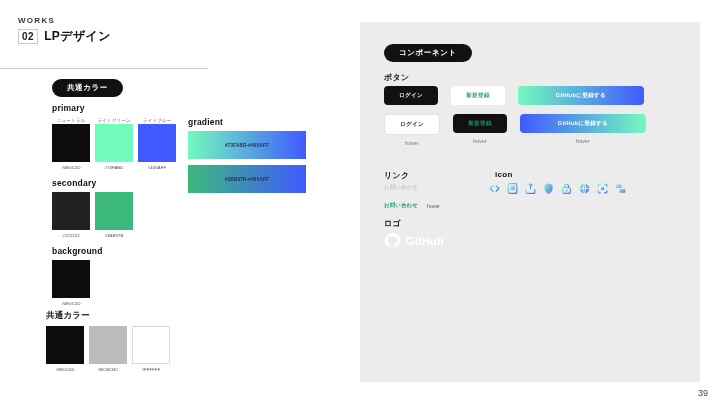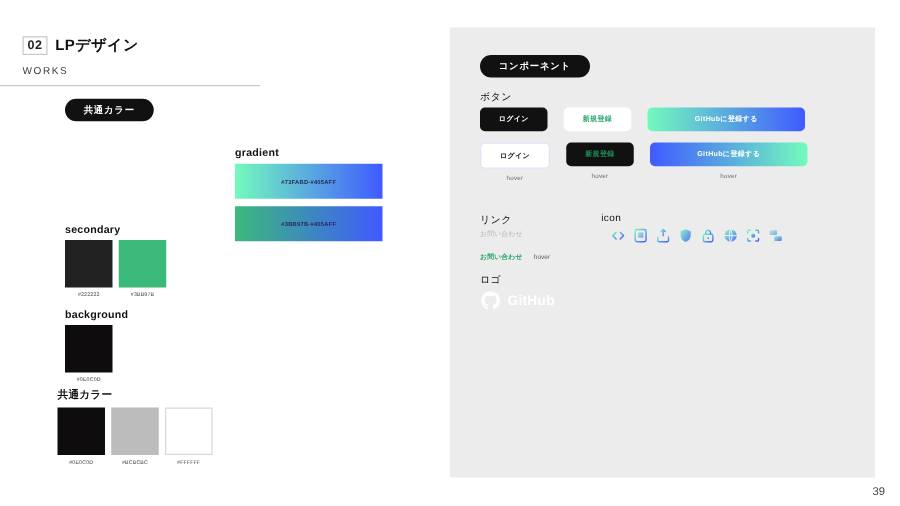--- a/index.html
+++ b/index.html
@@ -5,21 +5,21 @@
   html,body{margin:0;padding:0;}
   body{
     width:720px;height:405px;background:#ffffff;
     font-family:"Liberation Sans","DejaVu Sans",sans-serif;
     color:#111;overflow:hidden;position:relative;
   }
   .slide{position:absolute;inset:0;}
 
   
   .works{position:absolute;left:18px;top:16px;font-size:8px;letter-spacing:1.3px;
-         font-weight:400;color:#3a3a3a;margin-top:36px;}
+         font-weight:700;color:#3a3a3a;}
   .title-row{position:absolute;left:18px;top:28px;display:flex;align-items:center;gap:18px;}
   .title-ja{font-size:15px;font-weight:700;letter-spacing:1px;color:#111;}
   .num-chip{display:flex;align-items:center;gap:6px;}
   .num-box{border:1px solid #c9c9c9;padding:0px 3px;font-size:10px;font-weight:700;
            letter-spacing:.5px;color:#222;line-height:13px;}
   .num-label{font-size:12px;font-weight:700;color:#111;letter-spacing:.4px;}
   .hr{position:absolute;left:0;top:68px;width:208px;height:1px;background:#c9c9c9;}
 
   
   .badge{display:inline-block;background:#111;color:#fff;border-radius:9px;
@@ -44,24 +44,24 @@
 
   
   .g-gradient{position:absolute;left:188px;top:104px;margin-top:13px;}
   .grad-bar{width:118px;height:28px;display:flex;align-items:center;justify-content:center;
             font-size:4.6px;color:#2a2a55;letter-spacing:.2px;font-weight:600;}
   .grad-bar+.grad-bar{margin-top:6px;}
 
   
   .panel{position:absolute;left:360px;top:22px;width:340px;height:360px;background:#ececec;}
   .badge-comp{position:absolute;left:24px;top:22px;}
-  .sec-title{position:absolute;font-size:8px;font-weight:400;color:#111;letter-spacing:.3px;}
+  .sec-title{position:absolute;font-size:8px;font-weight:700;color:#111;letter-spacing:.3px;}
   .t-button{left:24px;top:50px;}
   .t-link{left:24px;top:148px;}
-  .t-icon{left:121px;top:148px;}
+  .t-icon{left:135px;top:148px;}
   .t-logo{left:24px;top:196px;}
 
   .btn-area{position:absolute;left:24px;top:64px;width:300px;}
   .btn-row{display:flex;align-items:flex-start;gap:13px;}
   .btn-col{display:flex;flex-direction:column;align-items:center;}
   .btn{display:flex;align-items:center;justify-content:center;border-radius:4px;
        font-size:5.6px;font-weight:700;letter-spacing:.3px;}
   .btn-sm{width:54px;height:19px;}
   .btn-lg{width:126px;height:19px;}
   .btn-dark{background:#111;color:#fff;}
@@ -102,20 +102,40 @@
     <div class="num-chip">
       <span class="num-box">02</span>
       <span class="num-label">LPデザイン</span>
     </div>
   </div>
   <div class="hr"></div>
 
   <div class="left">
     <div class="badge badge-key">共通カラー</div>
 
+    <div class="group g-primary">
+      <div class="group-title">primary</div>
+      <div class="swatch-row">
+        <div class="sw">
+          <div class="sw-name">ニュートラル</div>
+          <div class="sw-box" style="background:#0E0C0D"></div>
+          <div class="sw-hex">#0E0C0D</div>
+        </div>
+        <div class="sw">
+          <div class="sw-name">ライトグリーン</div>
+          <div class="sw-box" style="background:#73FABD"></div>
+          <div class="sw-hex">#73FABD</div>
+        </div>
+        <div class="sw">
+          <div class="sw-name">ライトブルー</div>
+          <div class="sw-box" style="background:#405AFF"></div>
+          <div class="sw-hex">#405AFF</div>
+        </div>
+      </div>
+    </div>
 
     <div class="group g-background">
       <div class="group-title">background</div>
       <div class="swatch-row">
         <div class="sw">
           <div class="sw-box" style="background:#0E0C0D"></div>
           <div class="sw-hex">#0E0C0D</div>
         </div>
       </div>
     </div>

